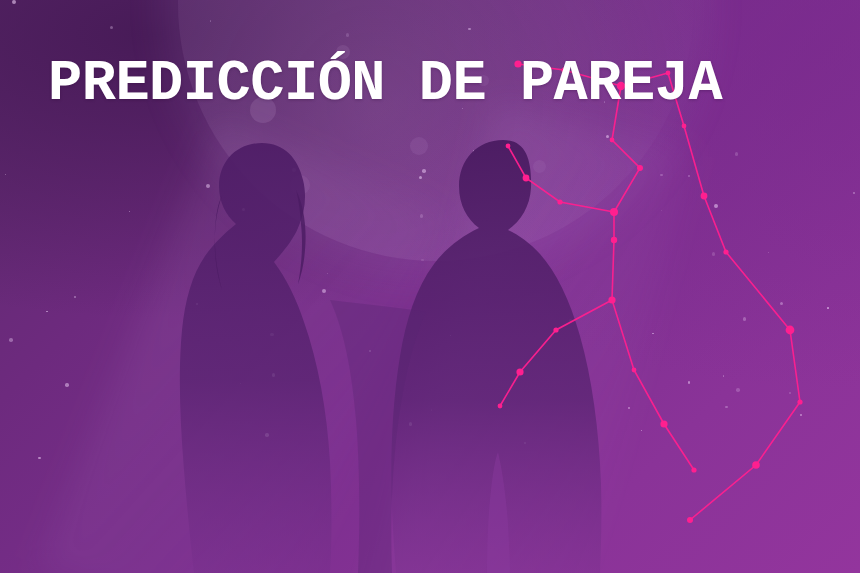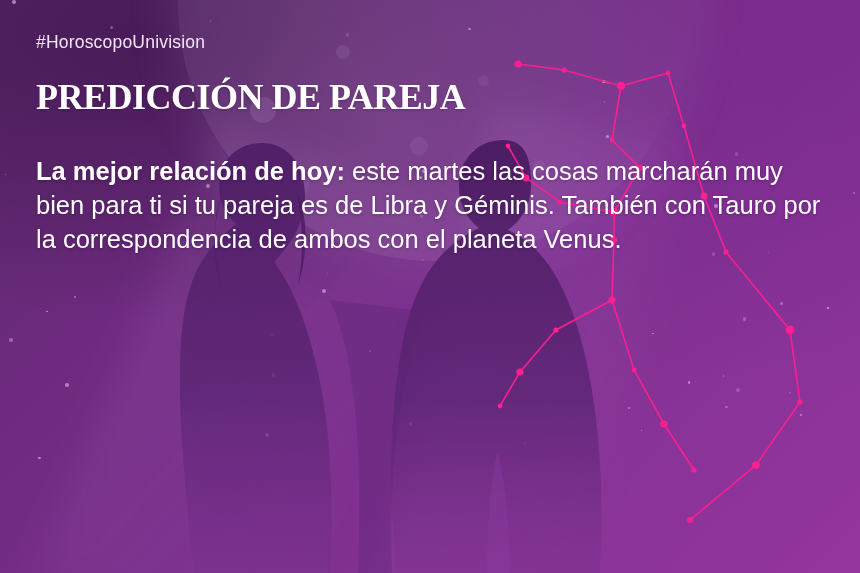--- a/index.html
+++ b/index.html
@@ -54,25 +54,25 @@
 
   
   .content{position:absolute;inset:0;padding:30px 34px;}
 
   .hashtag{
     font-size:17.5px;font-weight:400;color:#f3e7f7;
     letter-spacing:.2px;margin:2px 0 0 2px;
   }
 
   .title{
-    margin:26px 0 0 2px;
-    font-size:36px;line-height:1;
+    margin:26px 0 0 14px;
+    font-size:57px;line-height:1;
     font-weight:700;color:#ffffff;
     letter-spacing:-0.5px;
-    font-family:Liberation Serif, serif;
+    font-family:Liberation Mono, monospace;
     text-shadow:0 1px 3px rgba(40,8,50,.28);
   }
 
   .para{
     margin:40px 0 0 2px;
     max-width:800px;
     font-size:25.5px;
     line-height:1.33;
     color:#ffffff;
     font-weight:400;
@@ -232,22 +232,18 @@
       <circle cx="560" cy="202" r="2.6"></circle>
       <circle cx="526" cy="178" r="3.4"></circle>
       <circle cx="508" cy="146" r="2.4"></circle>
       <circle cx="556" cy="330" r="2.6"></circle>
       <circle cx="520" cy="372" r="3.6"></circle>
       <circle cx="500" cy="406" r="2.4"></circle>
     </g>
   </svg>
 
   <div class="content">
-    <div class="hashtag">#HoroscopoUnivision</div>
     <div class="title">PREDICCIÓN DE PAREJA</div>
 
-    <div class="para">
-      <b>La mejor relación de hoy:</b><span> este martes las cosas marcharán muy bien para ti si tu pareja es de Libra y Géminis. También con Tauro por la correspondencia de ambos con el planeta Venus.</span>
-    </div>
 
   </div>
 
 </div>
 
 </body></html>

